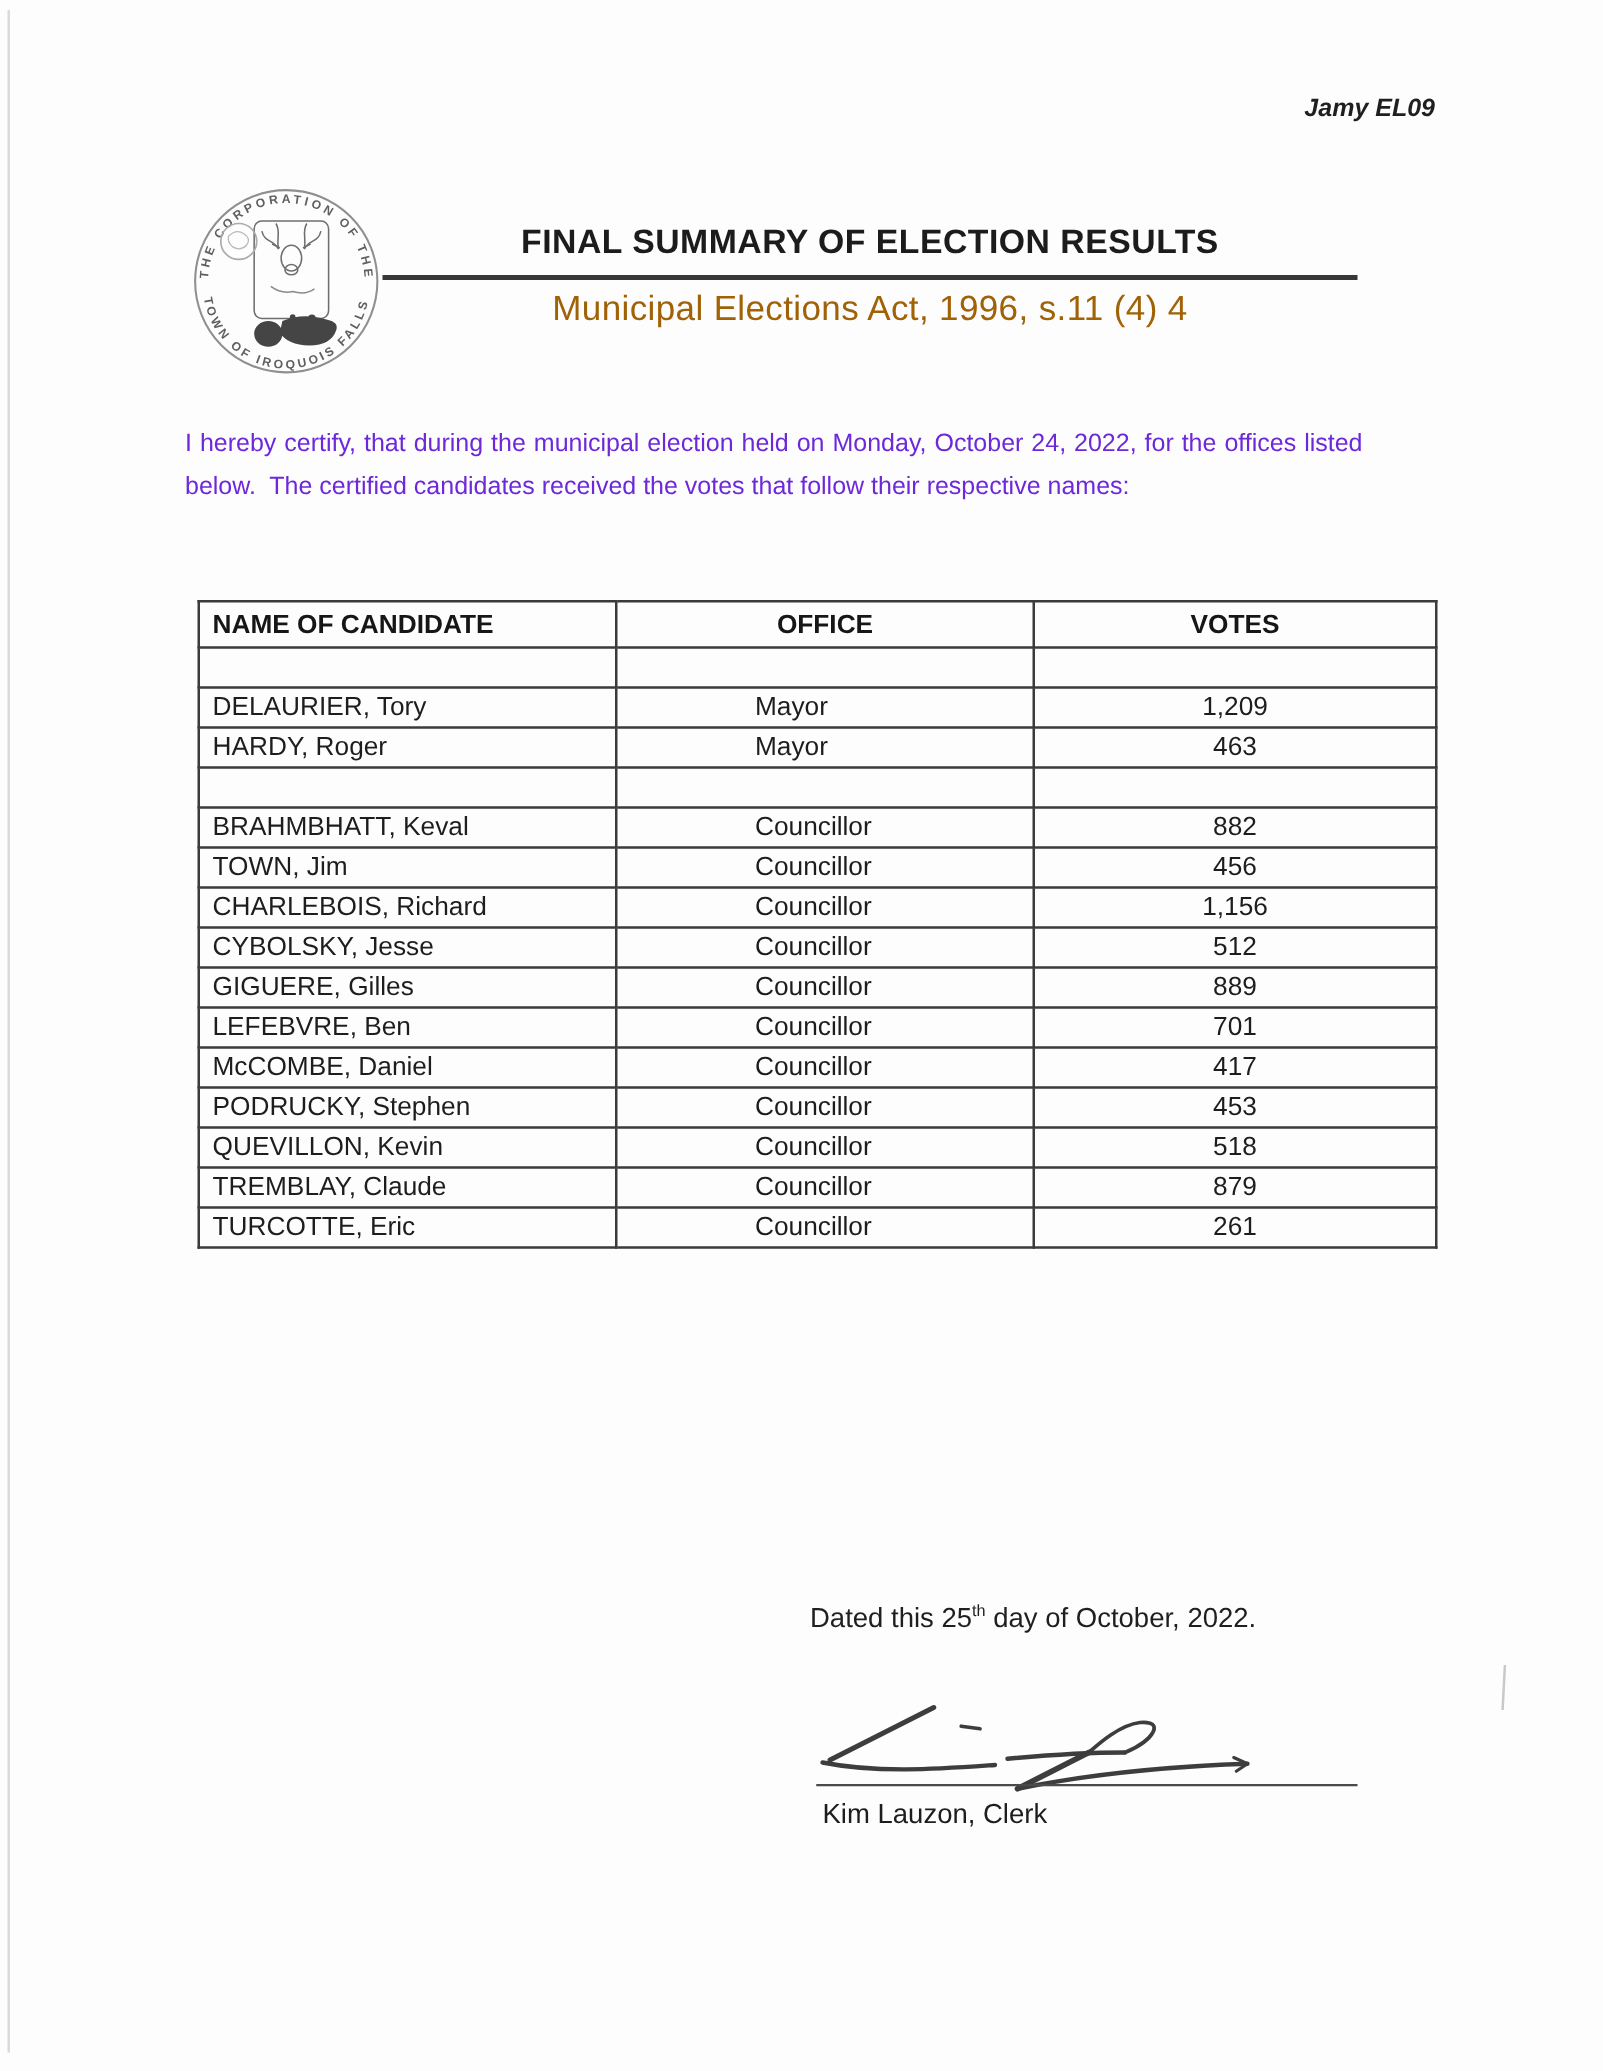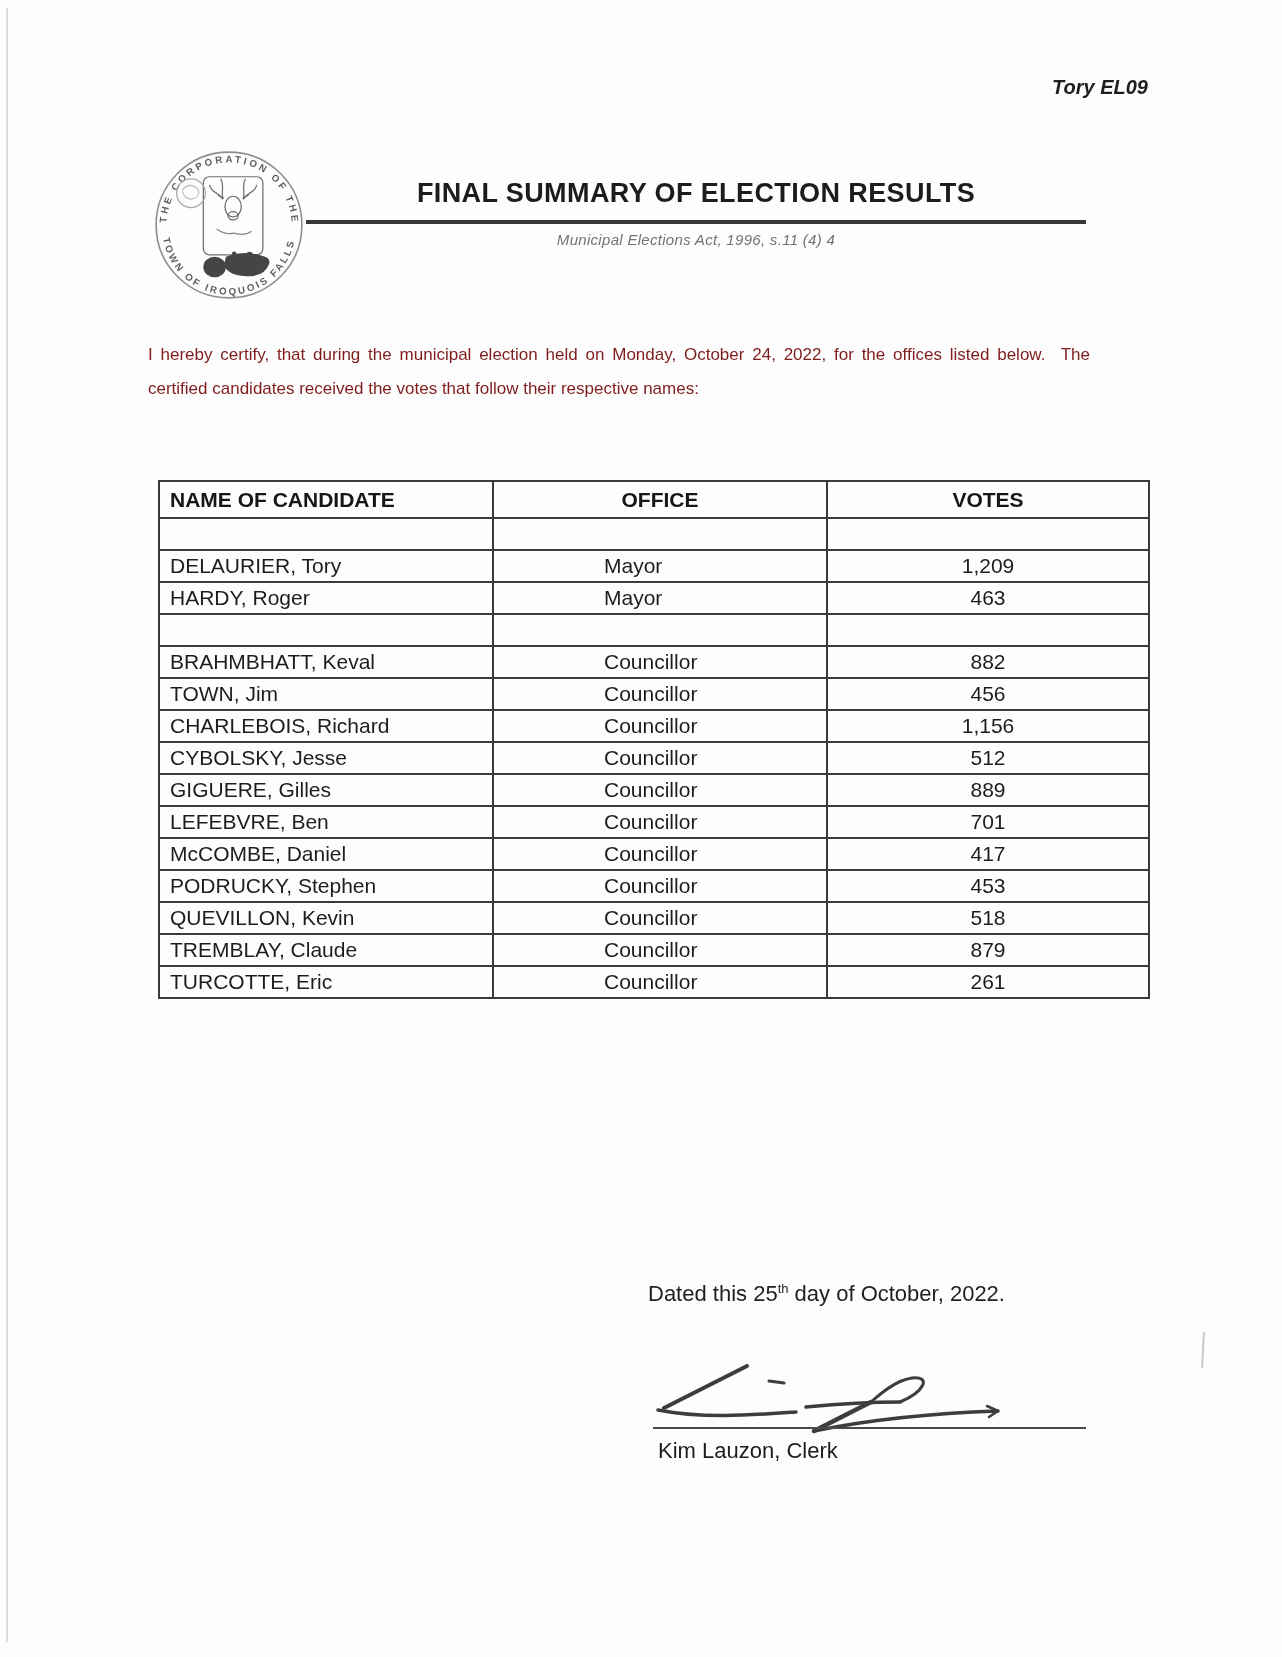--- a/index.html
+++ b/index.html
@@ -12,24 +12,24 @@
   .scan-edge-left{position:absolute;left:6px;top:8px;width:2px;height:1634px;background:#dadada;}
   .scan-mark-right{position:absolute;left:1202px;top:1332px;width:2px;height:36px;background:#c9c9c9;transform:rotate(3deg);}
   
   .form-number{position:absolute;top:76px;right:134px;font-style:italic;font-weight:bold;font-size:20px;color:#1f1f1f;}
   
   .seal{position:absolute;left:152px;top:148px;width:154px;height:154px;}
   
   .title-block{position:absolute;left:306px;top:178px;width:780px;text-align:center;}
   .doc-title{font-size:27px;font-weight:bold;color:#1c1c1c;letter-spacing:.4px;}
   .title-rule{height:4px;background:#383838;margin:11px 0 7px 0;}
-  .doc-subtitle{font-size:15px;font-style:italic;color:#737373;letter-spacing:.3px;}
+  .doc-subtitle{font-size:28px;color:#a16207;letter-spacing:.3px;}
   
   .certify{position:absolute;left:148px;top:338px;width:942px;margin:0;
-    font-size:17px;line-height:34px;text-align:justify;color:#7f1d1d;}
+    font-size:20px;line-height:34px;text-align:justify;color:#6d28d9;}
   
   .results{position:absolute;left:158px;top:480px;width:990px;border-collapse:collapse;
     table-layout:fixed;font-size:21px;color:#1d1d1d;padding-left:28px;}
   .results col.c1{width:334px;} .results col.c2{width:334px;} .results col.c3{width:322px;}
   .results th,.results td{border:2px solid #3b3b3b;overflow:hidden;white-space:nowrap;}
   .results th{font-size:21px;font-weight:bold;padding:6px 0 5px 0;color:#161616;}
   .results th.h-name{text-align:left;padding-left:10px;}
   .results th.h-office,.results th.h-votes{text-align:center;}
   .results td{padding:2px 0 2px 0;height:26px;}
   .results td.name-cell{text-align:left;padding-left:10px;}
@@ -44,21 +44,21 @@
   .clerk-name{position:absolute;left:658px;top:1438px;font-size:22px;color:#1d1d1d;}
 </style>
 </head>
 <body>
 
 <div class="page">
 
   <div class="scan-edge-left"></div>
   <div class="scan-mark-right"></div>
 
-  <div class="form-number">Tory EL09</div>
+  <div class="form-number">Jamy EL09</div>
 
   <svg class="seal" viewBox="0 0 150 150" aria-hidden="true">
     <circle cx="75" cy="75" r="71" fill="none" stroke="#8f8f8f" stroke-width="1.6"></circle>
     <defs>
       <path id="sealTopArc" d="M 14,75 A 61,61 0 0 1 136,75"></path>
       <path id="sealBotArc" d="M 10,78 A 65,65 0 0 0 140,78"></path>
     </defs>
     <text font-size="9.5" font-weight="bold" fill="#5f5f5f" font-family="Liberation Sans, sans-serif">
       <textPath href="#sealTopArc" startOffset="2" textLength="186" lengthAdjust="spacing">THE CORPORATION OF THE</textPath>
     </text>

